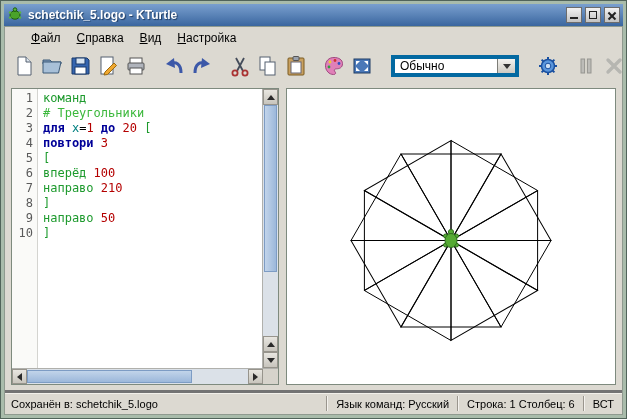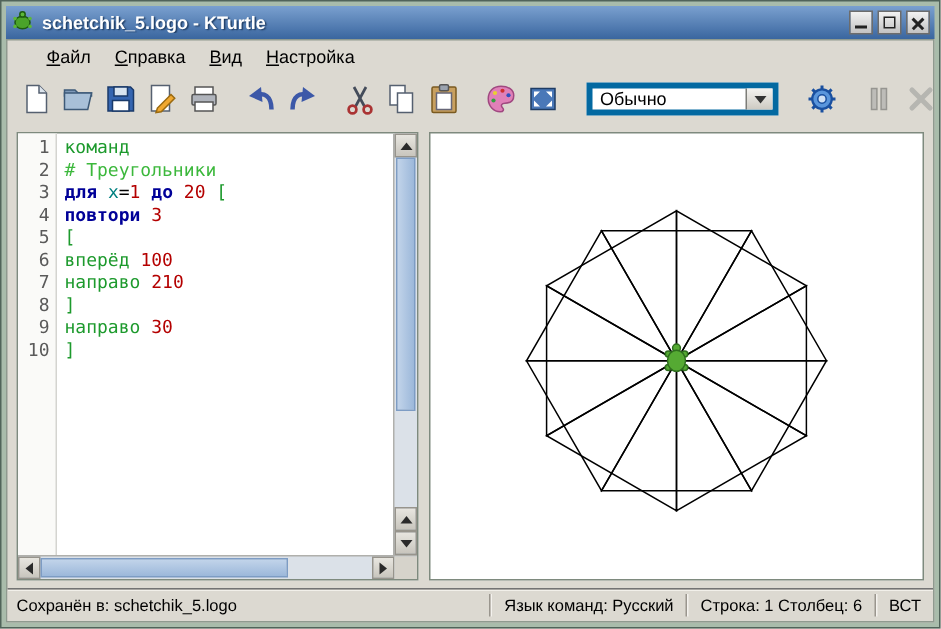--- a/index.html
+++ b/index.html
@@ -72,21 +72,21 @@
   .arr-up{width:0;height:0;border-left:4px solid transparent;border-right:4px solid transparent;border-bottom:5px solid #2a2a2a;}
   .arr-down{width:0;height:0;border-left:4px solid transparent;border-right:4px solid transparent;border-top:5px solid #2a2a2a;}
   .arr-left{width:0;height:0;border-top:4px solid transparent;border-bottom:4px solid transparent;border-right:5px solid #2a2a2a;}
   .arr-right{width:0;height:0;border-top:4px solid transparent;border-bottom:4px solid transparent;border-left:5px solid #2a2a2a;}
   .sb-corner{width:15px;flex:0 0 15px;background:#d6d3cb;}
   
   .canvas-wrap{flex:1;min-width:0;margin-left:7px;background:#fff;border:1px solid #7e8a7e;
     position:relative;overflow:hidden;}
   .canvas-wrap svg{position:absolute;left:0;top:0;width:100%;height:100%;}
   
-  .statusbar{flex:0 0 21px;border-top:1px solid #737373;box-shadow:0 1px 0 #f2f0ea inset;
+  .statusbar{flex:0 0 21px;border-top:3px solid #737373;box-shadow:0 1px 0 #f2f0ea inset;
     background:#dcd9d1;display:flex;align-items:center;padding:0 6px;font-size:11px;white-space:nowrap;}
   .status-msg{flex:1;overflow:hidden;}
   .status-sep{align-self:stretch;margin:3px 6px;border-left:1px solid #9a968e;border-right:1px solid #f4f2ee;width:0;}
   .status-item{padding:0 2px;}
 </style>
 </head>
 <body>
 
 <div class="window">
 
@@ -256,21 +256,21 @@
             </div>
           <div class="code">
               <div class="code-line"><span class="tok-command">команд</span></div>
               <div class="code-line"><span class="tok-comment"># Треугольники</span></div>
               <div class="code-line"><span class="tok-keyword">для</span><span class="tok-plain"> </span><span class="tok-var">x</span><span class="tok-plain">=</span><span class="tok-number">1</span><span class="tok-plain"> </span><span class="tok-keyword">до</span><span class="tok-plain"> </span><span class="tok-number">20</span><span class="tok-plain"> </span><span class="tok-bracket">[</span></div>
               <div class="code-line"><span class="tok-keyword">повтори</span><span class="tok-plain"> </span><span class="tok-number">3</span></div>
               <div class="code-line"><span class="tok-bracket">[</span></div>
               <div class="code-line"><span class="tok-command">вперёд</span><span class="tok-plain"> </span><span class="tok-number">100</span></div>
               <div class="code-line"><span class="tok-command">направо</span><span class="tok-plain"> </span><span class="tok-number">210</span></div>
               <div class="code-line"><span class="tok-bracket">]</span></div>
-              <div class="code-line"><span class="tok-command">направо</span><span class="tok-plain"> </span><span class="tok-number">30</span></div>
+              <div class="code-line"><span class="tok-command">направо</span><span class="tok-plain"> </span><span class="tok-number">50</span></div>
               <div class="code-line"><span class="tok-bracket">]</span></div>
             </div>
           <div class="vscrollbar">
             <div class="sb-btn">
                 <span class="arr-up"></span>
               </div>
             <div class="vthumb"></div>
             <div class="sb-fill"></div>
             <div class="sb-btn">
                 <span class="arr-up"></span>

